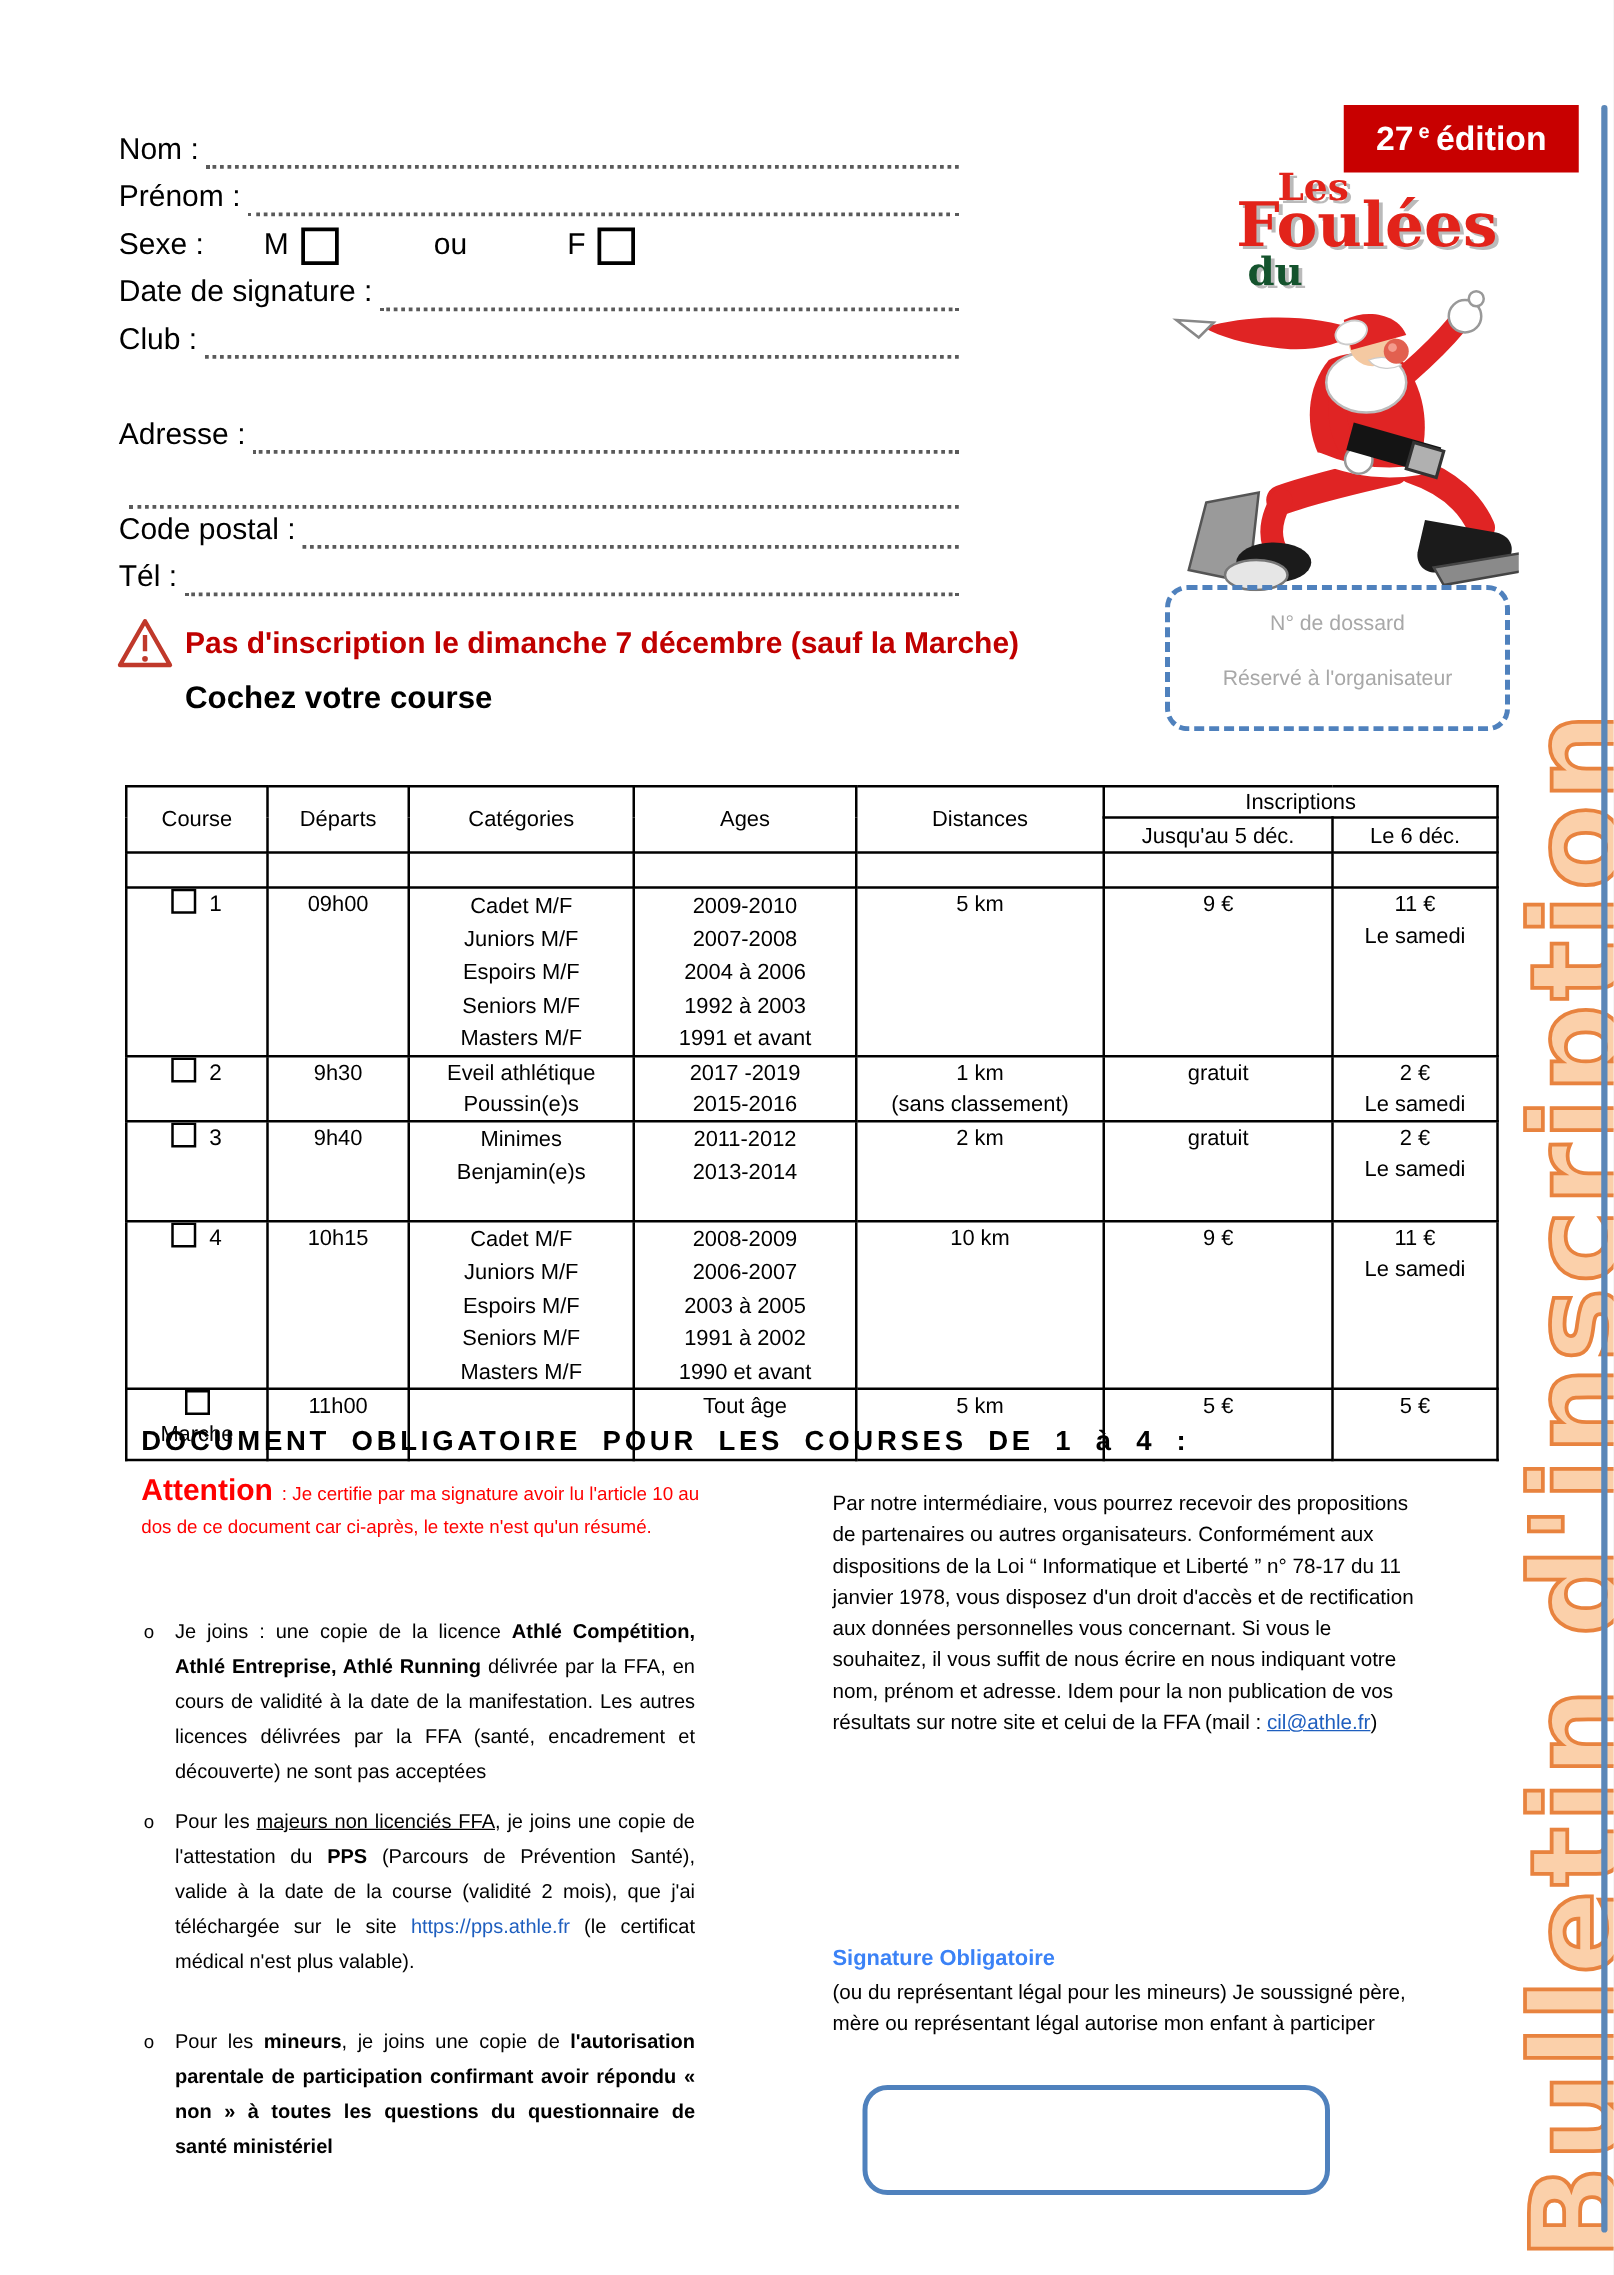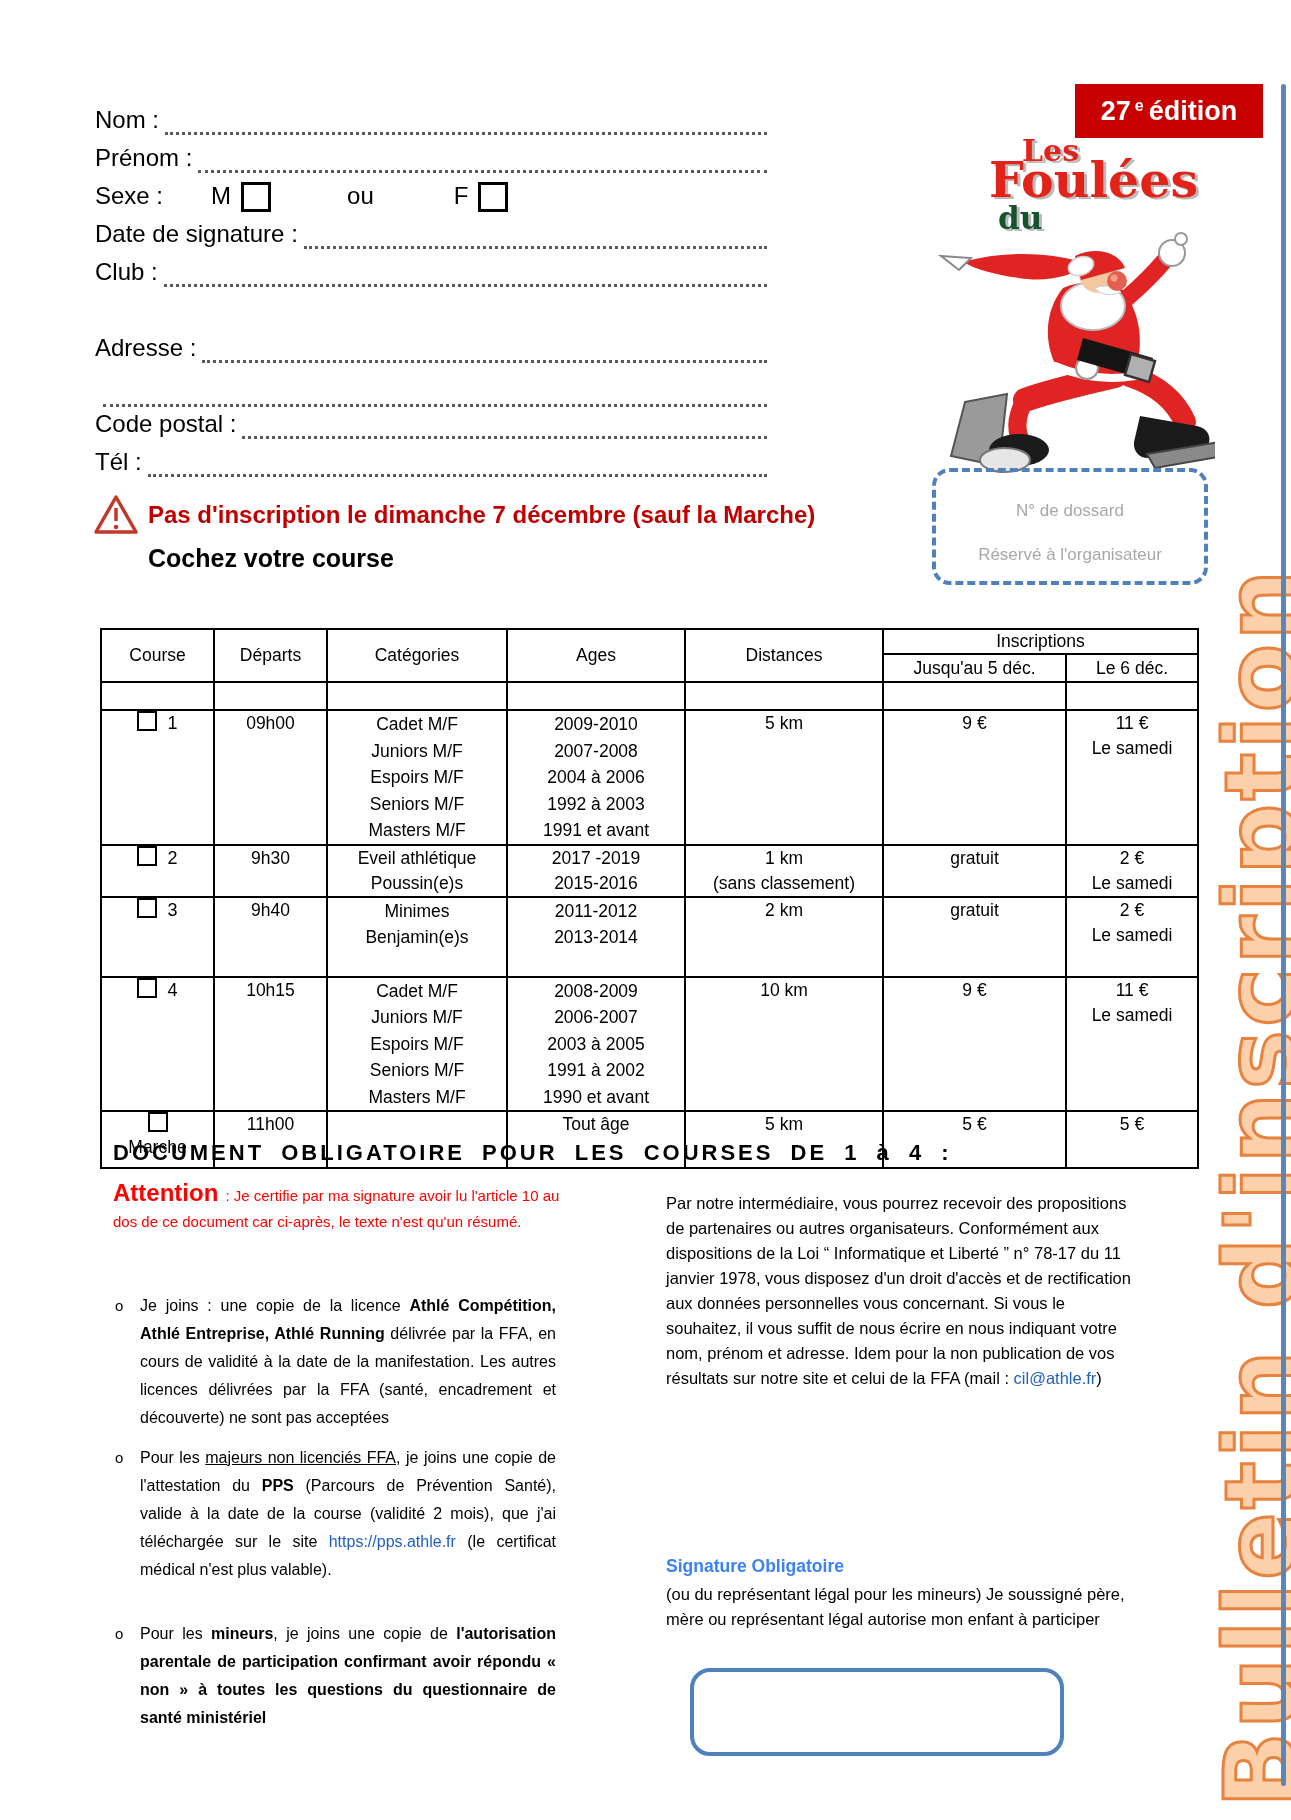--- a/index.html
+++ b/index.html
@@ -19,21 +19,21 @@
   .badge sup{font-size:16px;margin:0 5px 10px 4px;}
   .logo{position:absolute;font-family:"DejaVu Serif",serif;font-weight:bold;color:#e2231a;
         text-shadow:3px 2px 0 rgba(130,130,130,0.55);line-height:1;}
   .logo.les{left:1022px;top:136px;font-size:30px;}
   .logo.fou{left:989px;top:156px;font-size:49px;}
   .logo.du{left:998px;top:203px;font-size:31px;color:#14532d;}
 
   
   .dossard{position:absolute;left:932px;top:468px;width:276px;height:117px;border:4px dashed #4f81bd;
            border-radius:18px;text-align:center;color:#a8a8a8;font-size:17px;box-sizing:border-box;}
-  .dossard .l1{margin-top:29px;}
+  .dossard .l1{margin-top:17px;}
   .dossard .l2{margin-top:24px;}
 
   
   .warnicon{position:absolute;left:93px;top:494px;}
   .warntext{position:absolute;left:148px;top:501px;font-size:24px;font-weight:bold;color:#c00000;}
   .cochez{position:absolute;left:148px;top:544px;font-size:25px;font-weight:bold;}
 
   
   table.courses{position:absolute;left:100px;top:588px;border-collapse:collapse;table-layout:fixed;width:1097px;margin-top:40px;}
   table.courses td,table.courses th{border:2px solid #000;font-size:17.5px;font-weight:normal;
@@ -53,21 +53,21 @@
               letter-spacing:3px;word-spacing:8px;white-space:nowrap;}
   .attention{position:absolute;left:113px;top:1180px;width:452px;color:#ff0000;font-size:15px;line-height:26px;}
   .attention .big{font-size:24px;font-weight:bold;margin-right:3px;}
   .bullets{position:absolute;left:113px;top:1292px;width:443px;font-size:16px;line-height:28px;text-align:justify;}
   .bullet{position:relative;padding-left:27px;}
   .bullet.b1{margin-bottom:12px;}
   .bullet.b2{margin-bottom:36px;}
   .bmark{position:absolute;left:2px;top:0;font-size:15px;}
   .u{text-decoration:underline;}
   a.link{color:#1f5fbf;text-decoration:none;cursor:pointer;}
-  a.link.ul{}
+  a.link.ul{text-decoration:underline;}
 
   .rightcol{position:absolute;left:666px;top:1186px;width:474px;font-size:16.5px;line-height:25px;}
   .rightcol .p2{display:block;margin-top:5px;}
   .sigheading{position:absolute;left:666px;top:1556px;font-size:17.5px;font-weight:bold;color:#3b82f6;}
   .sigtext{position:absolute;left:666px;top:1582px;width:470px;font-size:16.5px;line-height:25px;}
   .sigbox{position:absolute;left:690px;top:1668px;width:366px;height:80px;border:4px solid #4f81bd;border-radius:20px;}
 
   
   .vtext{position:absolute;left:1203px;top:1808px;width:1355px;transform-origin:0 0;transform:rotate(-90deg);
          font-family:"DejaVu Sans",sans-serif;font-weight:bold;font-size:100px;letter-spacing:3px;

